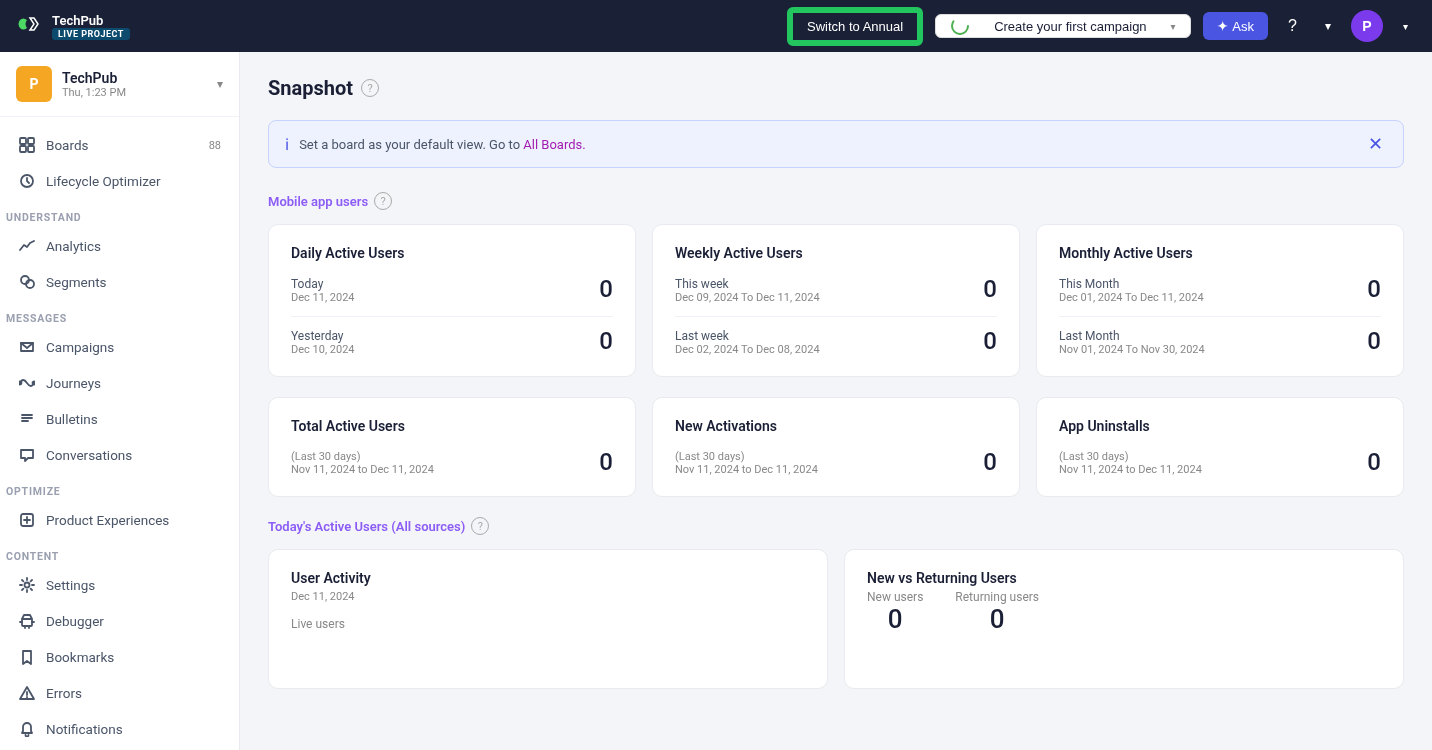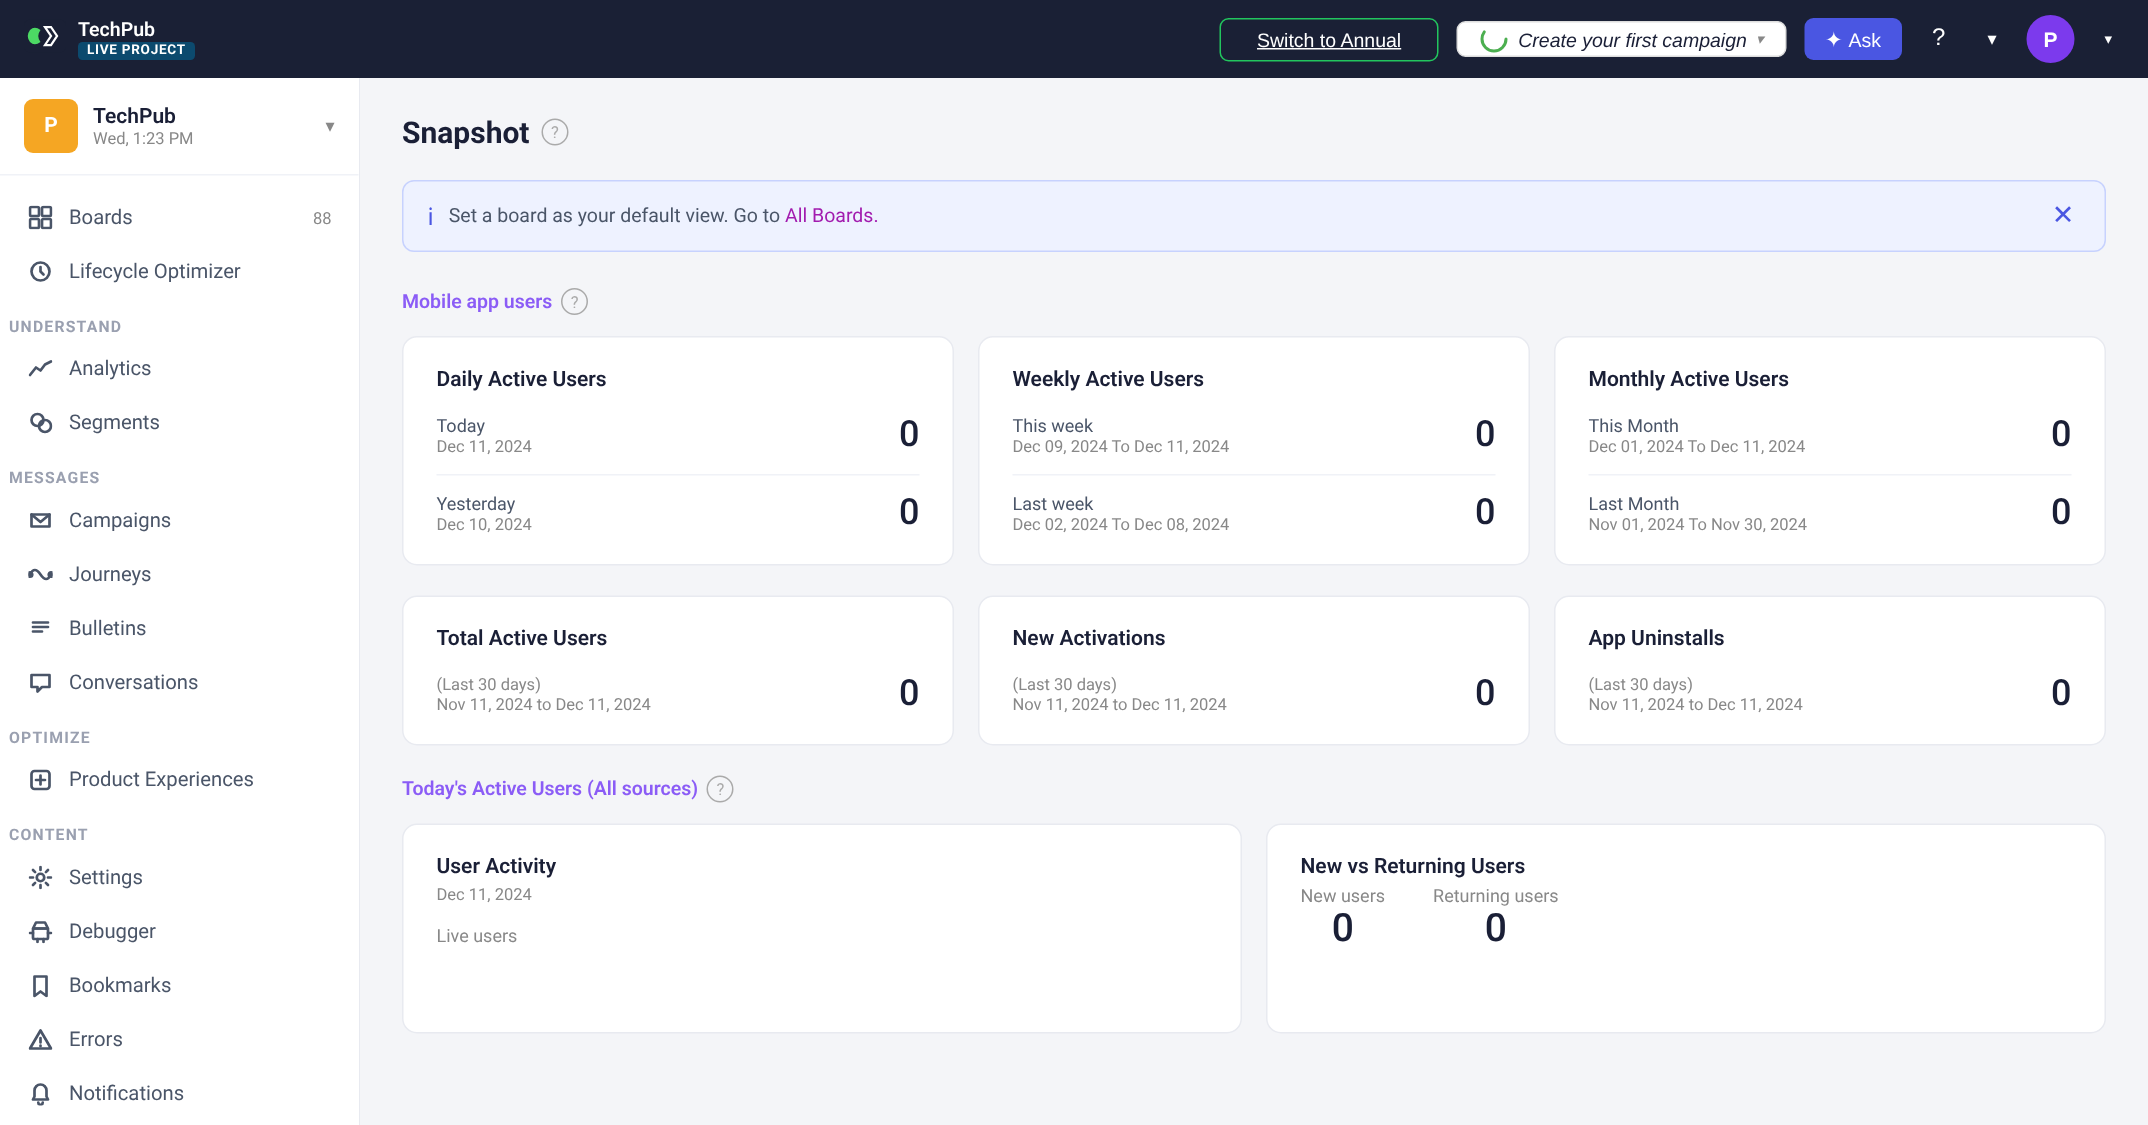--- a/index.html
+++ b/index.html
@@ -18,40 +18,38 @@
       gap: 12px;
       flex-shrink: 0;
     }
     .logo-area { display: flex; align-items: center; gap: 8px; margin-right: 8px; }
     .project-label { display: flex; flex-direction: column; }
     .project-name { color: #fff; font-size: 13px; font-weight: 600; }
     .live-badge { background: #0c4a6e; color: #fff; font-size: 9px; font-weight: 700; padding: 1px 6px; border-radius: 3px; letter-spacing: 0.5px; }
     .nav-spacer { flex: 1; }
     .btn-switch-annual {
       background: transparent;
-      border: 1px solid #22c55e;
+      border: 6px solid #22c55e;
       color: #fff;
-      padding: 6px 24px;
+      padding: 6px 14px;
       border-radius: 6px;
       font-size: 13px;
       cursor: pointer;
-      text-decoration: underline;
     }
     .btn-create-campaign {
       background: #fff;
       border: 1px solid #ddd;
       color: #1a1f36;
       padding: 1px 14px;
       border-radius: 6px;
       font-size: 13px;
       cursor: pointer;
       display: flex;
       align-items: center;
-      gap: 6px;
-      font-style: italic;
+      gap: 24px;
     }
     .btn-ask {
       background: #4a56e2;
       color: #fff;
       border: none;
       padding: 6px 14px;
       border-radius: 6px;
       font-size: 13px;
       cursor: pointer;
       display: flex;
@@ -242,21 +240,21 @@
     <button class="nav-icon-btn" style="font-size:10px;">▾</button>
   </nav>
 
   <div class="main-area">
 
     <aside class="sidebar">
       <div class="sidebar-header">
         <div class="workspace-avatar">P</div>
         <div class="workspace-info">
           <div class="workspace-name">TechPub</div>
-          <div class="workspace-time">Wed, 1:23 PM</div>
+          <div class="workspace-time">Thu, 1:23 PM</div>
         </div>
         <span class="workspace-chevron">▾</span>
       </div>
 
       <div class="sidebar-nav">
 
         <div class="sidebar-item">
           <span class="icon">
             <svg viewBox="0 0 16 16">
                 <rect x="1" y="1" width="6" height="6" rx="1"></rect>

